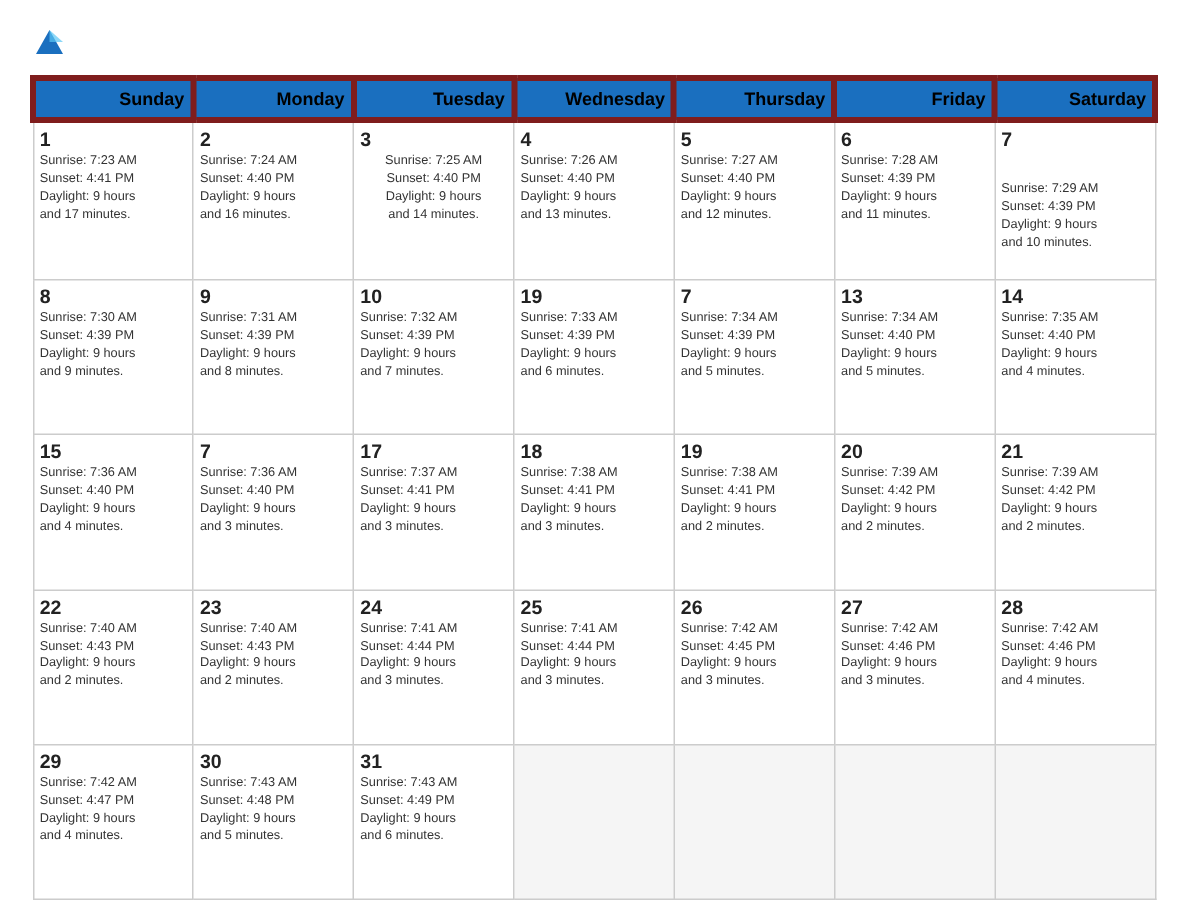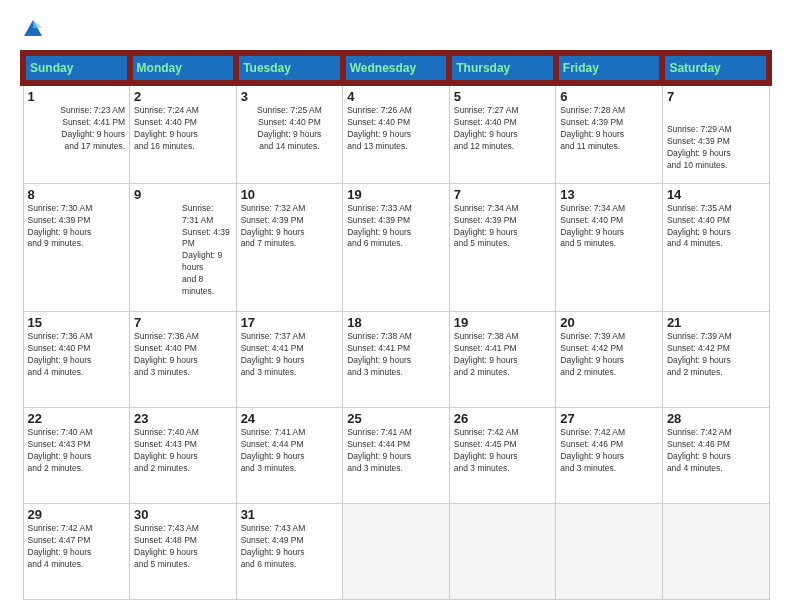--- a/index.html
+++ b/index.html
@@ -62,26 +62,26 @@
       margin-top: 2px;
     }
     .calendar {
       flex: 1;
       border-collapse: collapse;
       width: 100%;
       table-layout: fixed;
     }
     .calendar th {
       background: #1a6fbf;
-      color: #86efac;
+      color: #000000;
       font-size: 12px;
       font-weight: bold;
       padding: 5px 4px;
-      text-align: left;
-      border: 6px solid #7f1d1d;
+      text-align: right;
+      border: 4px solid #7f1d1d;
     }
     .calendar td {
       border: 1px solid #ccc;
       vertical-align: top;
       padding: 3px 4px;
       font-size: 9px;
       color: #333;
       background: #fff;
       height: 88px;
     }
@@ -131,21 +131,21 @@
         <th>Wednesday</th>
         <th>Thursday</th>
         <th>Friday</th>
         <th>Saturday</th>
       </tr>
     </thead>
     <tbody id="calendar-body">
     <tr>
           <td>
             <span class="day-num">1</span>
-            <div class="day-info" style="white-space: pre-line; text-align: right;">Sunrise: 7:23 AM
+            <div class="day-info" style="white-space: pre-line;">Sunrise: 7:23 AM
 Sunset: 4:41 PM
 Daylight: 9 hours
 and 17 minutes.</div>
           </td>
           <td>
             <span class="day-num">2</span>
             <div class="day-info" style="white-space: pre-line;">Sunrise: 7:24 AM
 Sunset: 4:40 PM
 Daylight: 9 hours
 and 16 minutes.</div>
@@ -189,21 +189,21 @@
         <tr>
           <td>
             <span class="day-num">8</span>
             <div class="day-info" style="white-space: pre-line;">Sunrise: 7:30 AM
 Sunset: 4:39 PM
 Daylight: 9 hours
 and 9 minutes.</div>
           </td>
           <td>
             <span class="day-num">9</span>
-            <div class="day-info" style="white-space: pre-line; margin-left: 48px;">Sunrise: 7:31 AM
+            <div class="day-info" style="white-space: pre-line;">Sunrise: 7:31 AM
 Sunset: 4:39 PM
 Daylight: 9 hours
 and 8 minutes.</div>
           </td>
           <td>
             <span class="day-num">10</span>
             <div class="day-info" style="white-space: pre-line;">Sunrise: 7:32 AM
 Sunset: 4:39 PM
 Daylight: 9 hours
 and 7 minutes.</div>

